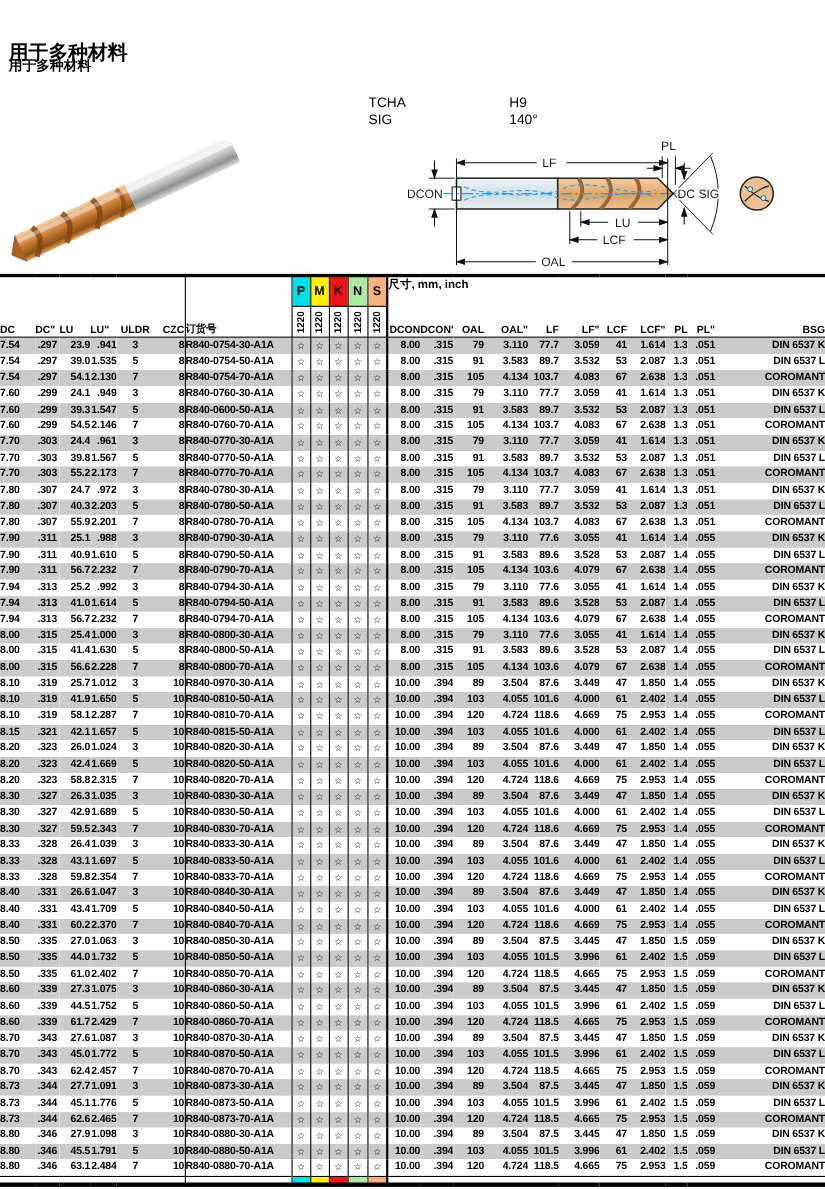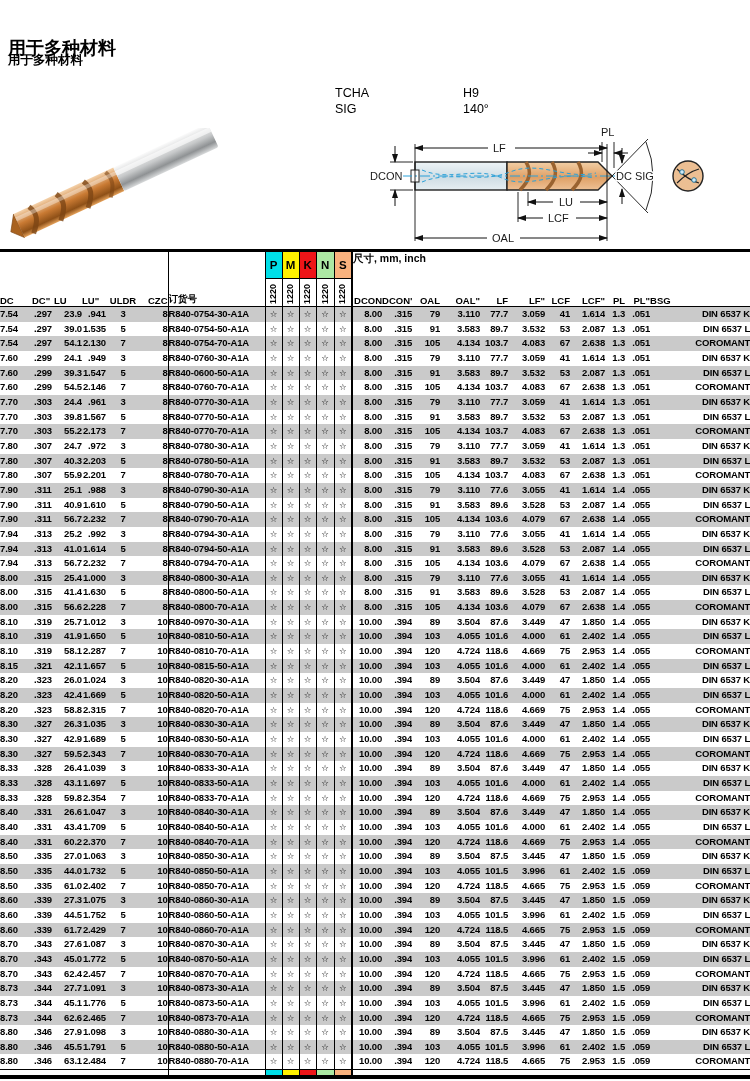--- a/index.html
+++ b/index.html
@@ -41,21 +41,21 @@
   .vert{writing-mode:vertical-rl;transform:rotate(180deg);font-size:9px;line-height:1;display:inline-block;}
   .h-order{text-align:left;padding-left:5px;font-size:10px;}
 
   
   .hl0{text-align:left;padding-left:6px}.hl1{text-align:left;padding-left:2px}
   .hl2{text-align:left;padding-left:4px}.hl3{text-align:left;padding-left:2px}
   .hl4{text-align:center;padding-left:9px}.hl5{text-align:right;padding-right:8px}
   
   .hr{text-align:right;padding-right:2px}
   .hr0{border-left:2.2px solid #000;}
-  .hr10{text-align:left;}
+  .hr10{text-align:right;}
 
   
   tbody td{height:14.65px;line-height:14.65px;font-size:9.5px;letter-spacing:-0.15px;}
   tbody tr.shade td{background:#cacaca;}
   .bl0{text-align:left;padding-left:6px}.bl1{text-align:center;padding-left:2px}
   .bl2{text-align:right;padding-right:4px}.bl3{text-align:right;padding-right:2px}
   .bl4{text-align:center}.bl5{text-align:right;padding-right:18px}
   .b-order{text-align:left;padding-left:5px;}
   .b-star{border-left:1.6px solid #000;border-right:1.6px solid #000;
           text-align:center;font-size:8.5px;}

